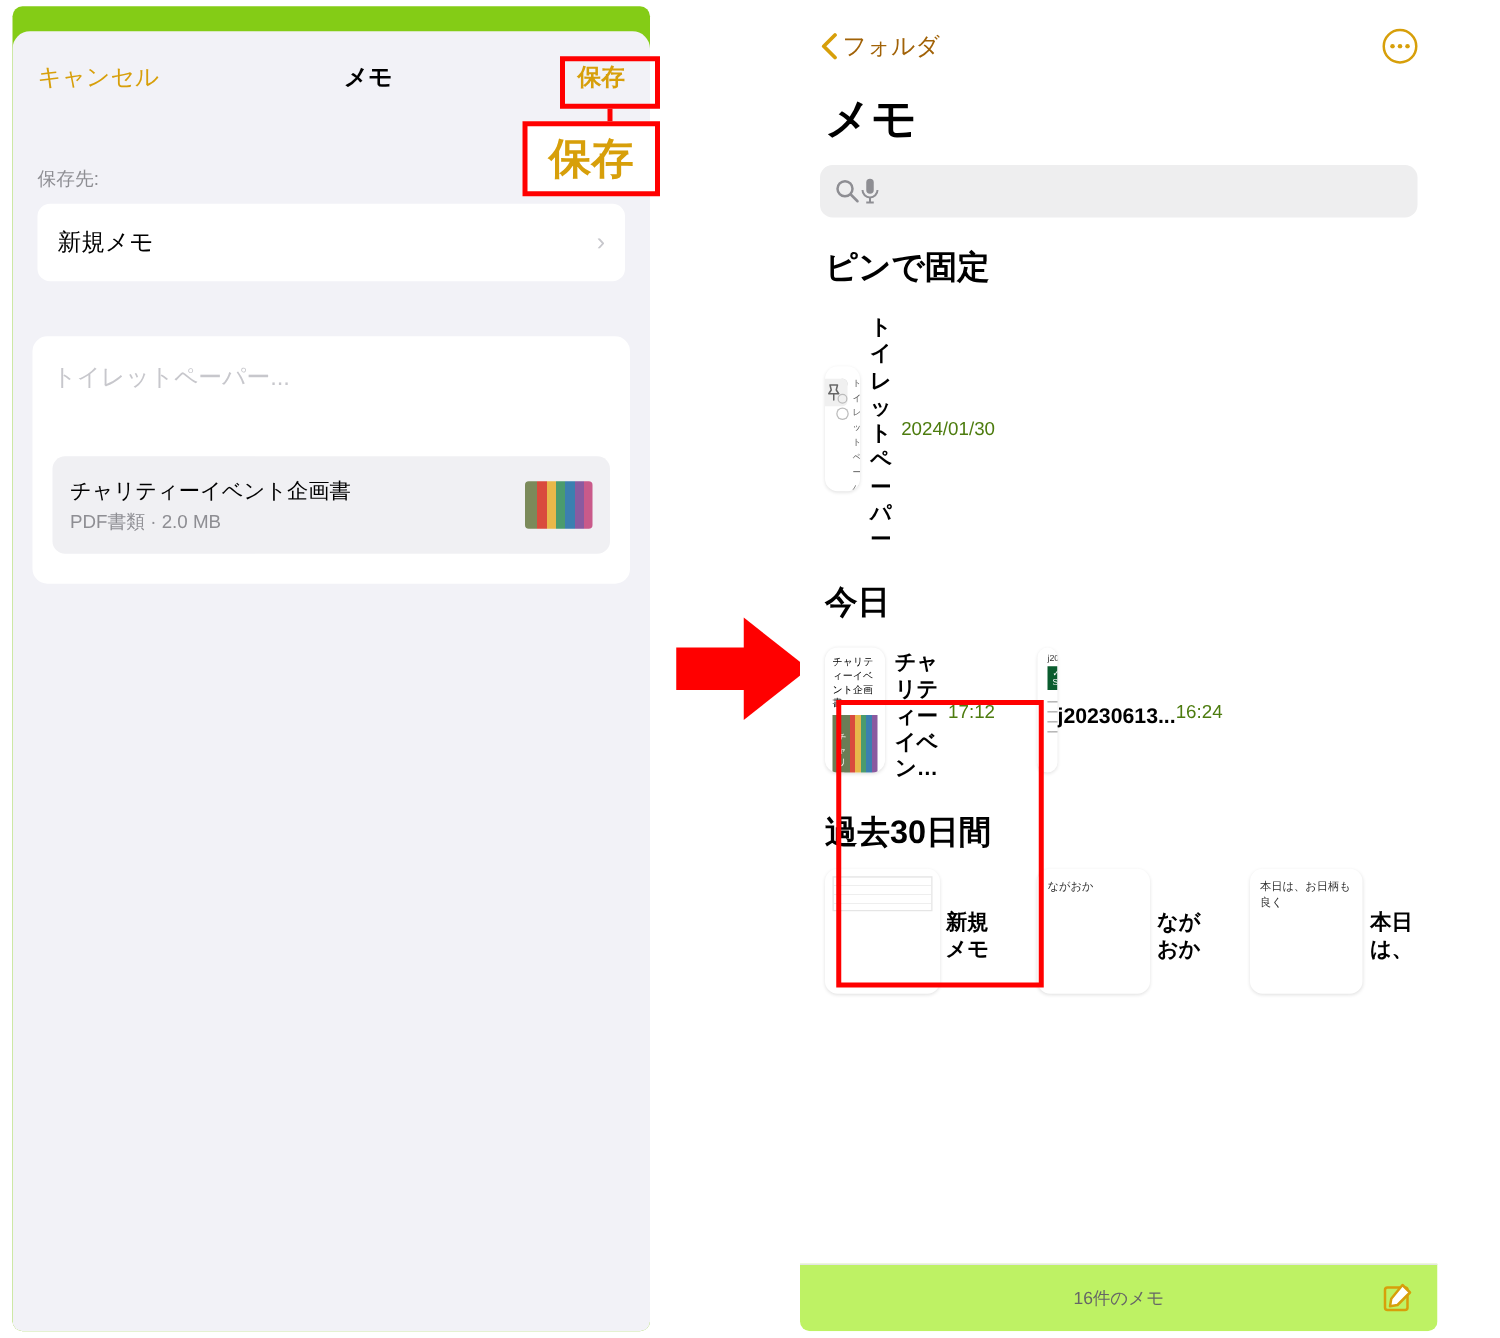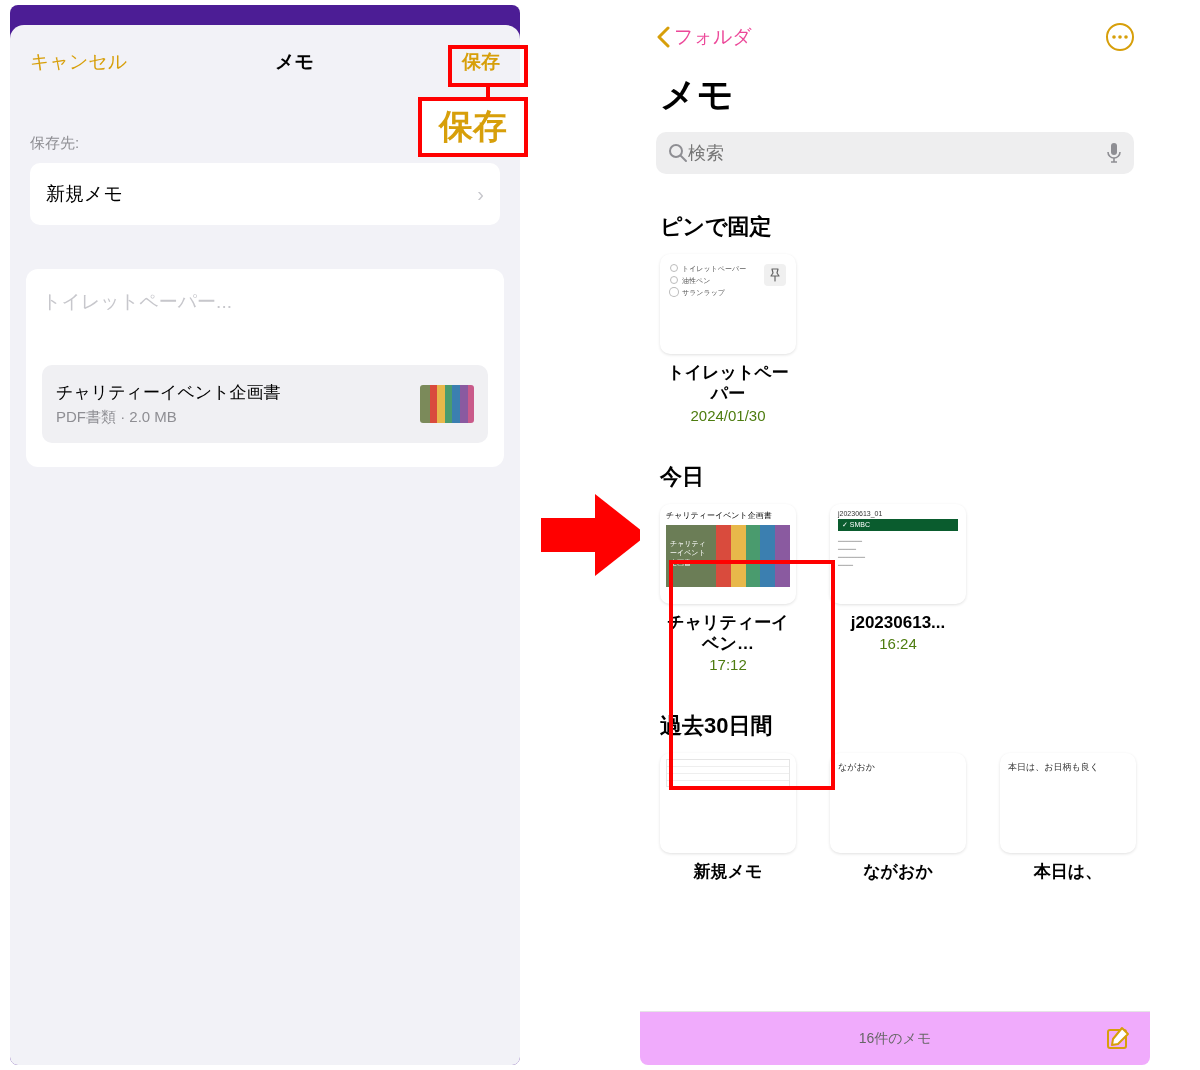--- a/index.html
+++ b/index.html
@@ -1,18 +1,18 @@
 <!DOCTYPE html>
 <html><head>
   <meta charset="utf-8">
   <style>
     * { margin: 0; padding: 0; box-sizing: border-box; font-family: -apple-system, "Hiragino Sans", sans-serif; }
     body { background: #fff; width: 1200px; height: 1070px; display: flex; align-items: flex-start; position: relative; }
     .phone { position: relative; border-radius: 8px; overflow: hidden; }
-    .phone-left { width: 510px; height: 1060px; background: #4c1d95; margin-left: 10px; margin-top: 5px; }
+    .phone-left { width: 510px; height: 1060px; background: #84cc16; margin-left: 10px; margin-top: 5px; }
     .phone-right { width: 510px; height: 1060px; background: #fff; margin-left: 120px; margin-top: 5px; }
     .phone-left-inner { background: #f2f2f7; width: 100%; height: 100%; margin-top: 20px; border-radius: 14px 14px 0 0; overflow: hidden; }
     .sheet-header { display: flex; justify-content: space-between; align-items: center; padding: 24px 20px; }
     .sheet-header .cancel { color: #d79f0a; font-size: 19px; }
     .sheet-header .title { color: #000; font-size: 19px; font-weight: 600; }
     .sheet-header .save { color: #d79f0a; font-size: 19px; font-weight: 600; }
     .save-area { padding: 0 20px; margin-top: 35px; }
     .save-label { color: #8e8e93; font-size: 15px; margin-bottom: 10px; }
     .save-row { background: #fff; border-radius: 10px; padding: 18px 16px; display: flex; justify-content: space-between; align-items: center; }
     .save-row .name { font-size: 19px; color: #000; }
@@ -26,29 +26,29 @@
     .attach-thumb { width: 54px; height: 38px; border-radius: 3px; background: linear-gradient(90deg,#7b8a5a 0 18%,#d94b3d 18% 32%,#e8b84a 32% 46%,#4a9b6e 46% 60%,#3b7fb0 60% 74%,#8a5aa0 74% 88%,#c95a8a 88% 100%); position: relative; }
     .hl { position: absolute; border: 4px solid #ff0000; }
     .hl-save1 { left: 448px; top: 45px; width: 80px; height: 42px; }
     .hl-save2 { left: 418px; top: 97px; width: 110px; height: 60px; background: #fff; display: flex; align-items: center; justify-content: center; }
     .hl-save2 span { color: #d79f0a; font-size: 34px; font-weight: 700; }
     .join { position: absolute; left: 486px; top: 87px; width: 4px; height: 14px; background: #ff0000; }
     .arrow { position: absolute; left: 541px; top: 494px; width: 106px; height: 82px; }
     .arrow::before { content:""; position:absolute; left:0; top:24px; width:56px; height:34px; background:#ff0000; }
     .arrow::after { content:""; position:absolute; left:54px; top:0; width:0; height:0; border-top:41px solid transparent; border-bottom:41px solid transparent; border-left:52px solid #ff0000; }
     .r-header { display: flex; justify-content: space-between; align-items: center; padding: 18px 16px 6px 16px; }
-    .r-back { display:flex; align-items:center; color:#ec4899; font-size:19px; }
+    .r-back { display:flex; align-items:center; color:#a16207; font-size:19px; }
     .r-back svg { margin-right: 4px; }
     .r-more { width:28px; height:28px; border:2px solid #d79f0a; border-radius:50%; display:flex; align-items:center; justify-content:center; color:#d79f0a; font-size:14px; letter-spacing:1px; }
     .r-title { font-size: 36px; font-weight: 700; padding: 14px 20px 12px 20px; }
     .r-search { margin: 0 16px; background: #eeeeef; border-radius: 10px; display: flex; align-items: center; padding: 10px 12px; }
     .r-search input { border:none; background:transparent; flex:1; font-size:18px; color:#8e8e93; outline:none; }
-    .section-h { font-size: 22px; font-weight: 700; padding: 22px 20px 12px 20px; margin-top: 16px; }
+    .section-h { font-size: 26px; font-weight: 700; padding: 22px 20px 12px 20px; }
     .grid { display:flex; gap: 34px; padding: 0 20px; }
-    .note-card { width: 136px; display:flex; flex-direction:column; align-items:center; }
+    .note-card { width: 136px; display:flex; align-items:center; }
     .note-thumb { width: 136px; height: 100px; border-radius: 10px; background:#fff; box-shadow: 0 1px 3px rgba(0,0,0,0.12); position:relative; overflow:hidden; }
     .note-title { font-size: 17px; font-weight: 600; text-align:center; margin-top: 8px; line-height:1.25; max-width: 140px; white-space: pre-line; }
     .note-time { font-size: 15px; color:#4d7c0f; text-align:center; margin-top: 2px; }
     .pin-thumb::before { content:""; position:absolute; left:10px; top:10px; width:6px; height:6px; border:1px solid #bbb; border-radius:50%; }
     .pin-thumb::after { content:""; position:absolute; left:10px; top:22px; width:6px; height:6px; border:1px solid #bbb; border-radius:50%; box-shadow: 0 12px 0 0 #fff, 0 12px 0 1px #bbb; }
     .pin-lines { position:absolute; left:22px; top:9px; font-size:7px; color:#555; line-height:1.7; }
     .pin-icon { position:absolute; right:10px; top:10px; width:22px; height:22px; background:#f0f0f0; border-radius:4px; display:flex; align-items:center; justify-content:center; font-size:12px; }
     .hl-today { left: 669px; top: 560px; width: 166px; height: 230px; }
     .charity-thumb { padding:6px; font-size:8px; }
     .charity-inner { margin-top:4px; height:62px; width:100%; border-radius:3px; display:flex; }
@@ -59,21 +59,21 @@
     .j-bar { background:#0a5c2e; color:#fff; font-size:7px; padding:2px 4px; margin-top:2px; }
     .j-lines { margin-top:6px; font-size:5px; color:#999; line-height:1.6; }
     .ov-thumb { display:flex; align-items:center; justify-content:center; }
     .ov-inner { width:108px; height:64px; border:1px solid #ccc; border-radius:4px; display:flex; }
     .ov-l { width:38%; background:#f5e8d8; position:relative; }
     .ov-l::before { content:""; position:absolute; left:4px; top:4px; width:14px; height:4px; background:#d94b3d; }
     .ov-r { width:62%; background: linear-gradient(90deg,#c95a8a 0 25%,#e8b84a 25% 50%,#4a9b6e 50% 75%,#3b7fb0 75% 100%); }
     .past-thumb1 { padding:6px; }
     .past-thumb1-lines { border:1px solid #e5e5e5; height:28px; background: repeating-linear-gradient(#fff,#fff 6px,#eee 6px,#eee 7px); }
     .past-thumb-text { padding:8px; font-size:9px; color:#333; }
-    .bottom-bar { position:absolute; bottom:0; left:0; width:100%; height:54px; border-top:1px solid #e5e5e5; background:#f0abfc; display:flex; align-items:center; justify-content:center; }
+    .bottom-bar { position:absolute; bottom:0; left:0; width:100%; height:54px; border-top:1px solid #e5e5e5; background:#bef264; display:flex; align-items:center; justify-content:center; }
     .bottom-bar .count { font-size: 14px; color:#666; }
     .bottom-bar .compose { position:absolute; right:18px; top:14px; width:26px; height:26px; }
     .mic-icon, .search-icon { color:#8e8e93; flex-shrink:0; }
   </style>
 </head>
 <body>
 
 <div class="phone phone-left">
   <div class="phone-left-inner">
     <div class="sheet-header">
@@ -123,21 +123,20 @@
           <circle cx="14" cy="2" r="1.8" fill="#d79f0a"></circle>
         </svg>
     </div>
   </div>
   <div class="r-title">メモ</div>
   <div class="r-search">
     <svg class="search-icon" width="20" height="20" viewBox="0 0 20 20">
         <circle cx="8" cy="8" r="6" stroke="#8e8e93" stroke-width="2" fill="none"></circle>
         <line x1="13" y1="13" x2="18" y2="18" stroke="#8e8e93" stroke-width="2" stroke-linecap="round"></line>
       </svg>
-    <input placeholder="検索" style="">
     <svg class="mic-icon" width="16" height="22" viewBox="0 0 16 22">
         <rect x="5" y="1" width="6" height="12" rx="3" fill="#8e8e93"></rect>
         <path d="M2 10a6 6 0 0 0 12 0" stroke="#8e8e93" stroke-width="1.6" fill="none"></path>
         <line x1="8" y1="16" x2="8" y2="20" stroke="#8e8e93" stroke-width="1.6"></line>
         <line x1="5" y1="20" x2="11" y2="20" stroke="#8e8e93" stroke-width="1.6"></line>
       </svg>
   </div>
 
   <div class="section-h">ピンで固定</div>
   <div class="grid">

